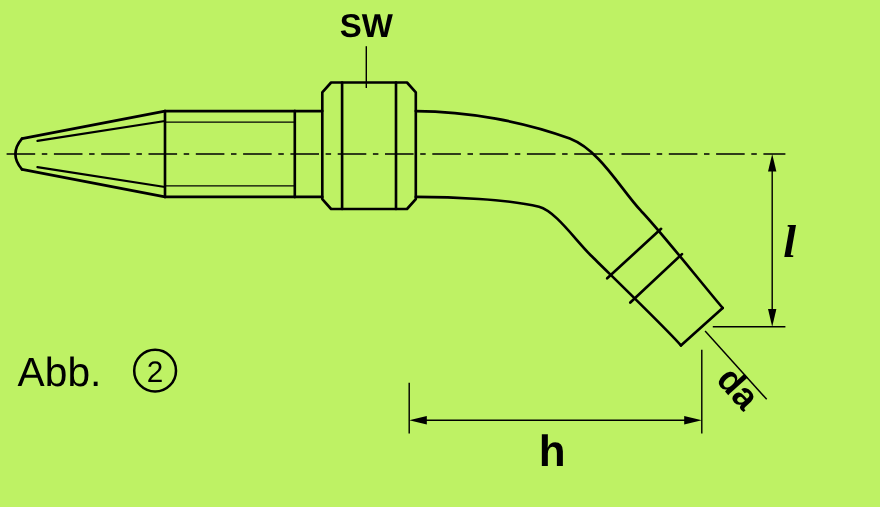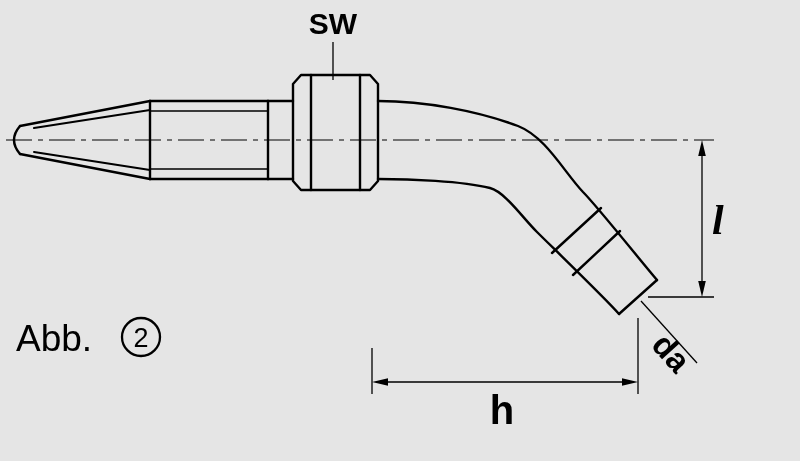--- a/index.html
+++ b/index.html
@@ -1,20 +1,20 @@
 <!DOCTYPE html>
 <html><head>
 <meta charset="utf-8">
 <style>
   html, body { margin: 0; padding: 0; background: #ffffff; }
   .stage {
     position: relative;
     width: 800px;
     height: 461px;
-    background: #e5e5e5;
+    background: #bef264;
     overflow: hidden;
     font-family: "Liberation Sans", sans-serif;
   }
   .stage svg { position: absolute; left: 0; top: 0; }
   .outline { fill: none; stroke: #000000; stroke-width: 2.4; stroke-linecap: round; stroke-linejoin: round; }
   .mid     { fill: none; stroke: #000000; stroke-width: 2;   stroke-linecap: round; }
   .thin    { fill: none; stroke: #000000; stroke-width: 1.3; }
   .center  { fill: none; stroke: #000000; stroke-width: 1.2; stroke-dasharray: 26 6 5 6; }
   .arrow   { fill: #000000; stroke: none; }
   .dimtext { font-family: "Liberation Sans", sans-serif; font-weight: bold; fill: #000000; }

